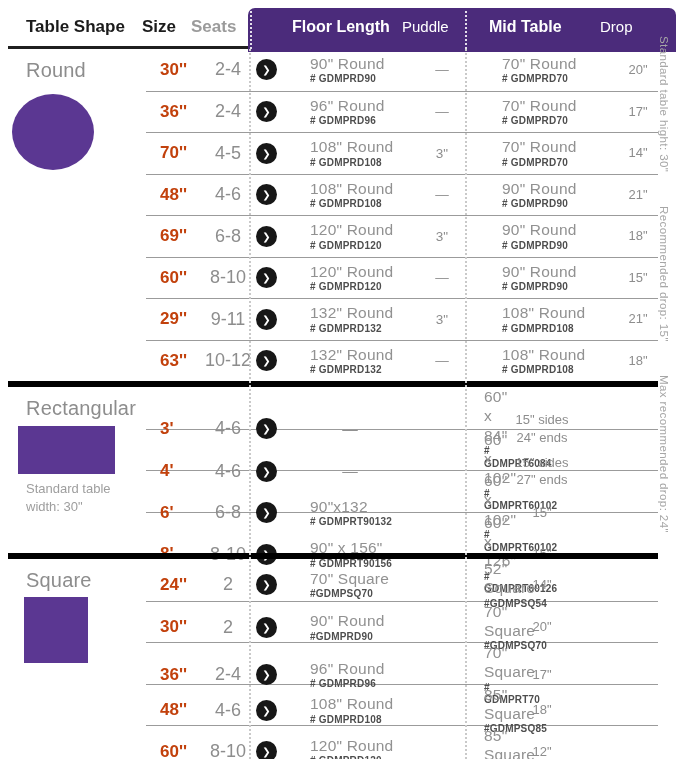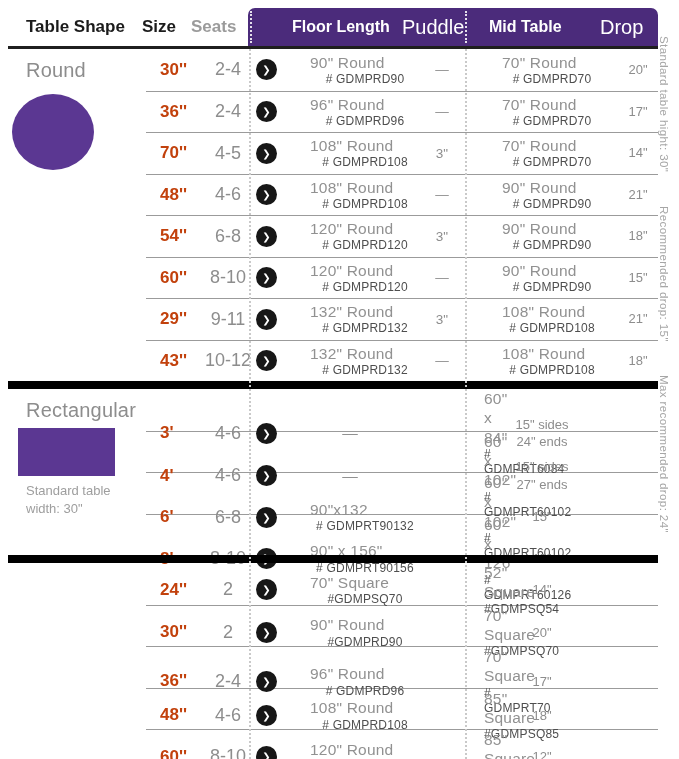--- a/index.html
+++ b/index.html
@@ -3,31 +3,31 @@
 <meta charset="utf-8">
 <style>
   html,body{margin:0;padding:0;background:#fff;}
   body{width:679px;height:759px;overflow:hidden;font-family:"Liberation Sans",sans-serif;position:relative;}
   .table{position:relative;width:650px;margin:8px;border-bottom:3px solid #1f1f1f;}
   
   .thead{position:relative;height:38px;border-bottom:3px solid #1f1f1f;}
   .hl{position:absolute;top:0;line-height:38px;white-space:nowrap;}
   .hl.dark{font-size:17px;font-weight:700;color:#1b1b1b;}
   .hl.gray{font-size:17px;font-weight:700;color:#9b9b9b;}
-  .purple-bar{position:absolute;left:240px;top:0;width:410px;height:38px;border-radius:7px 7px 0 0;}
+  .purple-bar{position:absolute;left:240px;top:0;width:410px;height:44px;border-radius:7px 7px 0 0;padding-left:18px;}
   .purple-bar .wl{position:absolute;top:0;line-height:38px;color:#fff;white-space:nowrap;}
   .wl.bold{font-weight:700;font-size:16px;}
-  .wl.reg{font-weight:400;font-size:20px;}
+  .wl.reg{font-weight:400;font-size:15px;}
   .wdot{position:absolute;top:3px;bottom:3px;border-left:2px dotted rgba(255,255,255,.85);}
   
   .dot-line{position:absolute;top:41px;bottom:0;border-left:2px dotted #c9c9c9;z-index:0;}
   
   .tbody{position:relative;}
   .section{position:relative;padding-left:16px;}
-  .section + .section{border-top:8px solid #000000;}
+  .section + .section{border-top:6px solid #000000;}
   .shape-col{position:absolute;left:0;top:0;width:122px;}
   .section-label{font-size:20px;font-weight:400;color:#8d8d8d;margin:10px 0 0 18px;letter-spacing:.2px;}
   .swatch{display:block;}
   .swatch.circle{width:82px;height:76px;border-radius:50%;margin:12px 0 0 4px;}
   .swatch.rect{width:97px;height:48px;margin:6px 0 0 10px;}
   .swatch.square{width:64px;height:66px;margin:5px 0 0 16px;}
   .caption{font-size:13px;color:#9e9e9e;margin:6px 0 0 18px;max-width:104px;line-height:1.35;}
   .rows{margin-left:122px;}
   .row{display:grid;grid-template-columns:58px 48px 28px 140px 44px 18px 120px 72px;
        height:41.5px;align-items:center;box-sizing:border-box;}
@@ -36,21 +36,21 @@
   .size{font-size:17px;font-weight:700;color:#c2410c;padding-left:14px;}
   .seats{font-size:18px;color:#8d8d8d;text-align:center;}
   .arrowc{display:flex;justify-content:center;}
   .arrow{width:21px;height:21px;border-radius:50%;background:#171717;color:#fff;font-size:10px;
          display:flex;align-items:center;justify-content:center;padding-left:1px;box-sizing:border-box;}
   .floor,.mid{display:flex;flex-direction:column;justify-content:center;line-height:1.25;}
   .floor{padding-left:30px;}
   .mid{padding-left:20px;}
   .floor.center{padding-left:0;align-items:center;}
   .main{font-size:15.5px;color:#919191;letter-spacing:.2px;}
-  .sku{font-size:12px;font-weight:400;color:#4e4e4e;letter-spacing:.2px;text-align:center;}
+  .sku{font-size:10px;font-weight:700;color:#4e4e4e;letter-spacing:.2px;}
   .puddle{font-size:13.5px;color:#8d8d8d;text-align:center;}
   .drop{font-size:13px;color:#8d8d8d;text-align:center;line-height:1.35;}
   .drop span{display:block;}
   
   .side-note{position:absolute;left:658px;top:36px;writing-mode:vertical-rl;
              font-size:11.5px;color:#a6a6a6;letter-spacing:.4px;white-space:nowrap;}
   .side-note span{display:inline-block;}
   .side-note span + span{margin-top:30px;}
 </style>
 </head>
@@ -157,21 +157,21 @@
     <span class="cell mid">
       <span class="main">90" Round</span>
       <span class="sku"># GDMPRD90</span>
     </span>
     <span class="cell drop">
       <span>21"</span>
 
     </span>
   </div>
           <div class="row">
-    <span class="cell size">54''</span>
+    <span class="cell size">69''</span>
     <span class="cell seats">6-8</span>
     <span class="cell arrowc">
       <span class="arrow">❯</span>
     </span>
     <span class="cell floor">
       <span class="main">120" Round</span>
       <span class="sku"># GDMPRD120</span>
     </span>
     <span class="cell puddle">3"</span>
     <span class="cell spacer"></span>
@@ -220,21 +220,21 @@
     <span class="cell mid">
       <span class="main">108" Round</span>
       <span class="sku"># GDMPRD108</span>
     </span>
     <span class="cell drop">
       <span>21"</span>
 
     </span>
   </div>
           <div class="row">
-    <span class="cell size">43''</span>
+    <span class="cell size">63''</span>
     <span class="cell seats">10-12</span>
     <span class="cell arrowc">
       <span class="arrow">❯</span>
     </span>
     <span class="cell floor">
       <span class="main">132" Round</span>
       <span class="sku"># GDMPRD132</span>
     </span>
     <span class="cell puddle">—</span>
     <span class="cell spacer"></span>
@@ -336,20 +336,25 @@
       <span class="sku"># GDMPRT60126</span>
     </span>
     <span class="cell drop">
       <span>15"</span>
 
     </span>
   </div>
         </div>
   </section>
       <section class="section">
+    <div class="shape-col">
+      <div class="section-label">Square</div>
+      <span class="swatch square" style="background: rgb(91, 55, 146);"></span>
+
+    </div>
     <div class="rows">
           <div class="row">
     <span class="cell size">24''</span>
     <span class="cell seats">2</span>
     <span class="cell arrowc">
       <span class="arrow">❯</span>
     </span>
     <span class="cell floor">
       <span class="main">70" Square</span>
       <span class="sku">#GDMPSQ70</span>

